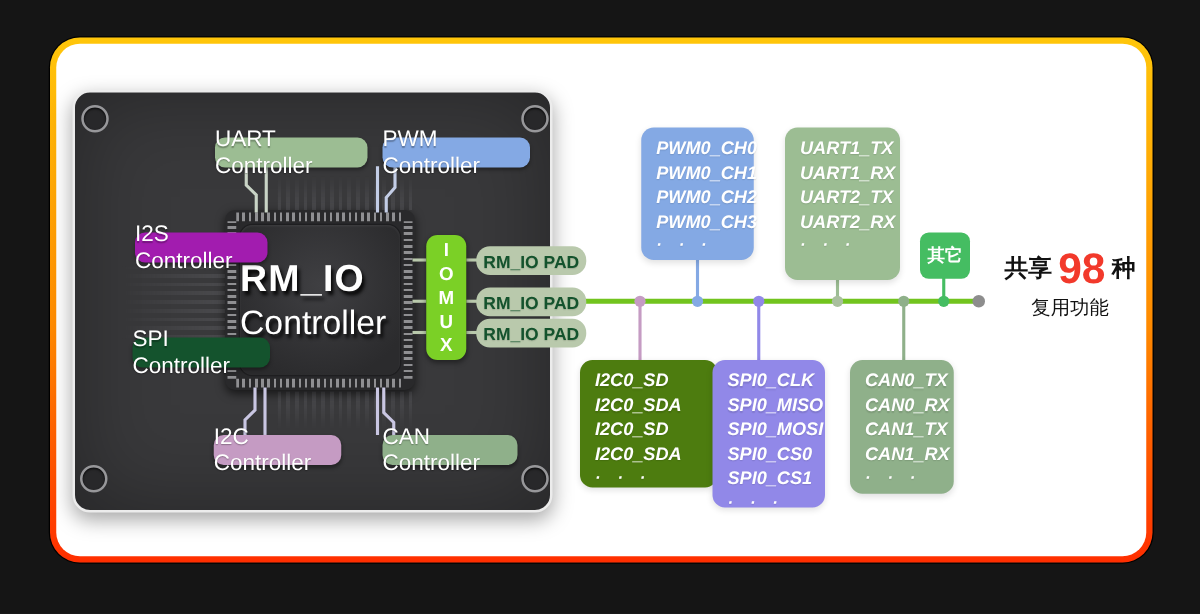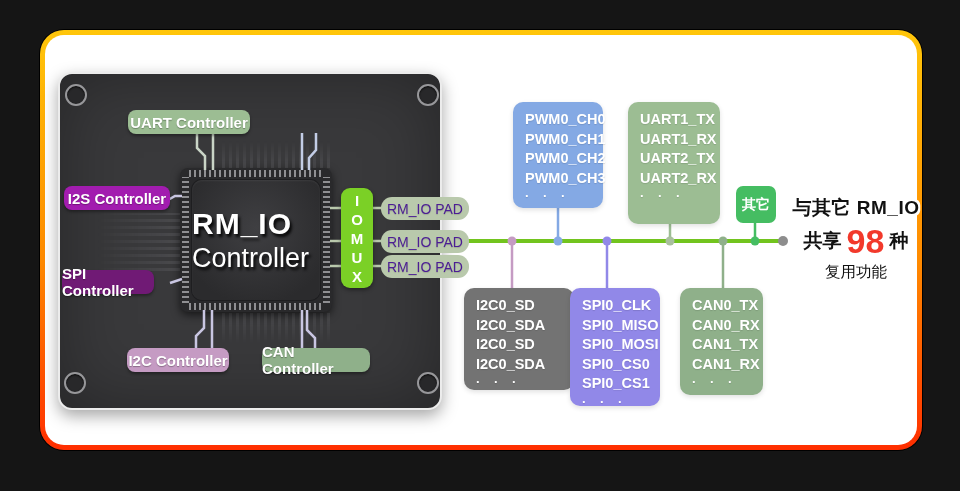--- a/index.html
+++ b/index.html
@@ -37,44 +37,44 @@
   .pins.l{top:9px;bottom:9px;left:2px;width:7px;background:repeating-linear-gradient(0deg,#8f8f92 0 2px,transparent 2px 5px);}
   .pins.r{top:9px;bottom:9px;right:2px;width:7px;background:repeating-linear-gradient(0deg,#8f8f92 0 2px,transparent 2px 5px);}
   .chip-die{position:absolute;inset:12px;border-radius:10px;
         background:radial-gradient(circle at 50% 40%,#3f3f42 0%,#2b2b2d 80%);
         box-shadow:0 0 0 1px #1e1e20, inset 0 1px 2px rgba(255,255,255,.07);
         display:flex;flex-direction:column;align-items:flex-start;justify-content:center;color:#fff;}
   .chip-title{font-size:30px;font-weight:700;letter-spacing:1px;text-shadow:2px 3px 3px rgba(0,0,0,.9);}
   .chip-sub{font-size:27px;font-weight:400;margin-top:2px;text-shadow:2px 3px 3px rgba(0,0,0,.9);}
   
   .pill{position:absolute;height:24px;border-radius:8px;display:flex;align-items:center;justify-content:center;
-        color:#fff;font-size:15px;font-weight:700;z-index:4;text-shadow:0 1px 1px rgba(0,0,0,.3);
-        box-shadow:0 2px 3px rgba(0,0,0,.35);}
+        color:#fff;font-size:18px;font-weight:400;z-index:4;text-shadow:0 1px 1px rgba(0,0,0,.3);
+        box-shadow:0 2px 3px rgba(0,0,0,.35);margin-left:44px;}
   .pill.uart{left:128px;top:110px;width:122px;background:#9cbd93;}
   .pill.pwm {left:262px;top:110px;width:118px;background:#84a9e4;}
   .pill.i2s {left:64px; top:186px;width:106px;background:#a21caf;}
-  .pill.spi {left:62px; top:270px;width:92px;background:#701a75;}
+  .pill.spi {left:62px; top:270px;width:110px;background:#14532d;}
   .pill.i2c {left:127px;top:348px;width:102px;background:#c59bc3;}
   .pill.can {left:262px;top:348px;width:108px;background:#8fb08a;}
   
   .iomux{position:absolute;left:341px;top:188px;width:32px;height:100px;background:#7bd026;border-radius:9px;
          display:flex;align-items:center;justify-content:center;z-index:4;box-shadow:0 2px 4px rgba(0,0,0,.4);}
   .iomux-label{color:#fff;font-weight:700;font-size:15px;line-height:19px;white-space:pre-line;text-align:center;}
   .pad{position:absolute;left:381px;width:88px;height:23px;background:#b9c9ac;border-radius:11px;z-index:4;
-       display:flex;align-items:center;justify-content:center;color:#4c1d95;font-size:14px;font-weight:400;
+       display:flex;align-items:center;justify-content:center;color:#14532d;font-size:14px;font-weight:700;
        text-shadow:0 1px 1px rgba(0,0,0,.15);}
   .pad.p1{top:197px}.pad.p2{top:230px}.pad.p3{top:255px}
   
   .sigbox{position:absolute;border-radius:10px;color:#fff;z-index:4;padding:8px 0 0 12px;box-sizing:border-box;
           font-size:14.5px;font-weight:700;box-shadow:0 2px 5px rgba(0,0,0,.12);}
-  .sigbox .row{line-height:19.5px;white-space:nowrap;text-shadow:0 1px 1px rgba(0,0,0,.12);}
+  .sigbox .row{line-height:19.5px;white-space:nowrap;text-shadow:0 1px 1px rgba(0,0,0,.12);font-style:italic;}
   .sigbox .dots{letter-spacing:5px;font-size:13px;line-height:16px;}
   .sigbox.pwm0 {left:513px;top:102px;width:90px;height:106px;background:#84a9e4;}
   .sigbox.uart12{left:628px;top:102px;width:92px;height:122px;background:#9cbd93;}
-  .sigbox.i2c0 {left:464px;top:288px;width:110px;height:102px;background:#737373;}
+  .sigbox.i2c0 {left:464px;top:288px;width:110px;height:102px;background:#4d7c0f;}
   .sigbox.spi0 {left:570px;top:288px;width:90px;height:118px;background:#9188e8;}
   .sigbox.can01{left:680px;top:288px;width:83px;height:107px;background:#8fb08a;}
   
   .badge-other{position:absolute;left:736px;top:186px;width:40px;height:37px;background:#45bd62;border-radius:7px;
         display:flex;align-items:center;justify-content:center;color:#fff;font-size:14px;font-weight:700;z-index:4;}
   
   .caption{position:absolute;left:780px;top:195px;width:152px;z-index:4;text-align:center;color:#111;}
   .cap-l1{font-size:19px;font-weight:900;letter-spacing:.5px;}
   .cap-l2{margin-top:3px;display:flex;align-items:center;justify-content:center;font-weight:900;}
   .cap-share,.cap-unit{font-size:19px;}
@@ -163,20 +163,21 @@
     <circle cx="512" cy="241" r="4.5" fill="#c59bc3"></circle>
     <circle cx="558" cy="241" r="4.5" fill="#84a9e4"></circle>
     <circle cx="607" cy="241" r="4.5" fill="#9188e8"></circle>
     <circle cx="670" cy="241" r="4.5" fill="#a9bf9e"></circle>
     <circle cx="723" cy="241" r="4.5" fill="#8fb08a"></circle>
     <circle cx="755" cy="241" r="4.5" fill="#45bd62"></circle>
     <circle cx="783" cy="241" r="5" fill="#8d8d8d"></circle>
   </svg>
 
   <div class="pill uart">UART Controller</div>
+  <div class="pill pwm">PWM Controller</div>
   <div class="pill i2s">I2S Controller</div>
   <div class="pill spi">SPI Controller</div>
   <div class="pill i2c">I2C Controller</div>
   <div class="pill can">CAN Controller</div>
 
   <div class="iomux">
     <div class="iomux-label">I
 O
 M
 U
@@ -219,21 +220,20 @@
     <div class="row">CAN0_TX</div>
     <div class="row">CAN0_RX</div>
     <div class="row">CAN1_TX</div>
     <div class="row">CAN1_RX</div>
     <div class="row dots">· · ·</div>
   </div>
 
   <div class="badge-other">其它</div>
 
   <div class="caption">
-    <div class="cap-l1 ow">与其它 RM_IO</div>
     <div class="cap-l2">
       <span class="cap-share ow">共享</span>
       <span class="cap-num ow-big">98</span>
       <span class="cap-unit ow">种</span>
     </div>
     <div class="cap-l3">复用功能</div>
   </div>
 
 </div>
 

